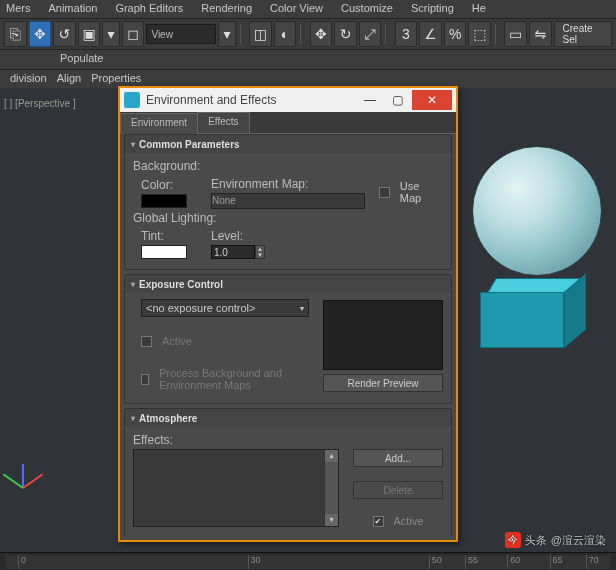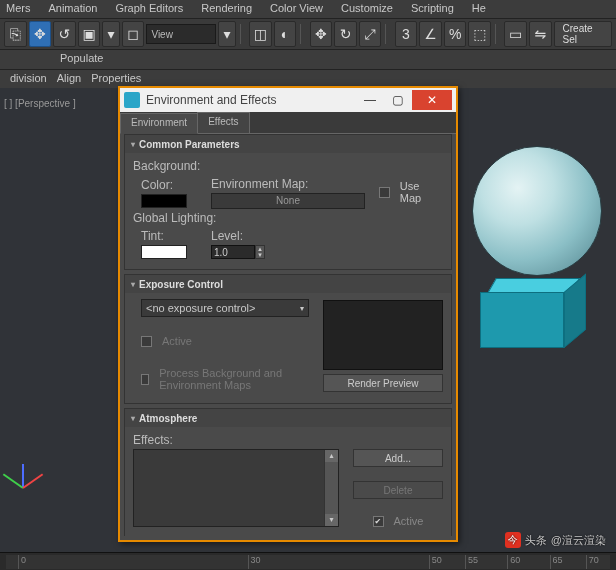--- a/index.html
+++ b/index.html
@@ -62,21 +62,21 @@
 
   .rollout { border:1px solid #333; margin-bottom:4px; background:#4a4a4a; }
   .rollout-head { height:18px; background:#444; padding:2px 6px; font-weight:bold; font-size:10px; color:#ddd; display:flex; align-items:center; gap:4px; cursor:pointer; }
   .rollout-head::before { content:"▾"; font-size:8px; color:#aaa; }
   .rollout-body { padding:4px 8px 8px 8px; font-size:10px; }
 
   .lbl { color:#bbb; font-size:12px; margin:2px 0; display:block; }
   .swatch { width:46px; height:14px; border:1px solid #222; display:inline-block; vertical-align:middle; }
   .swatch.black { background:#000; }
   .swatch.white { background:#fff; }
-  .mapslot { height:16px; background:#3a3a3a; border:1px solid #222; text-align:center; font-size:10px; color:#999; line-height:14px; flex:1; }
+  .mapslot { height:16px; background:#3a3a3a; border:1px solid #222; text-align:left; font-size:10px; color:#999; line-height:14px; flex:1; }
   .chk { width:11px; height:11px; border:1px solid #777; background:#3a3a3a; display:inline-block; vertical-align:middle; margin-right:4px; }
   .chk.on::after { content:"✔"; font-size:8px; color:#ddd; position:relative; top:-3px; left:1px; }
   .spin { display:inline-flex; align-items:center; }
   .spin input { width:44px; height:14px; background:#2b2b2b; border:1px solid #111; color:#ccc; font-size:10px; padding:0 2px; }
   .spin .arr { width:10px; height:14px; background:#555; border:1px solid #333; font-size:7px; text-align:center; line-height:6px; color:#ccc; }
 
   .combo { height:18px; background:#3a3a3a; border:1px solid #222; display:flex; align-items:center; padding:0 4px; font-size:10px; color:#bbb; cursor:pointer; }
   .combo .ar { margin-left:auto; font-size:8px; }
 
   .btn { height:18px; background:#555; border:1px solid #333; color:#ccc; font-size:10px; display:flex; align-items:center; justify-content:center; cursor:pointer; padding:0 6px; }

